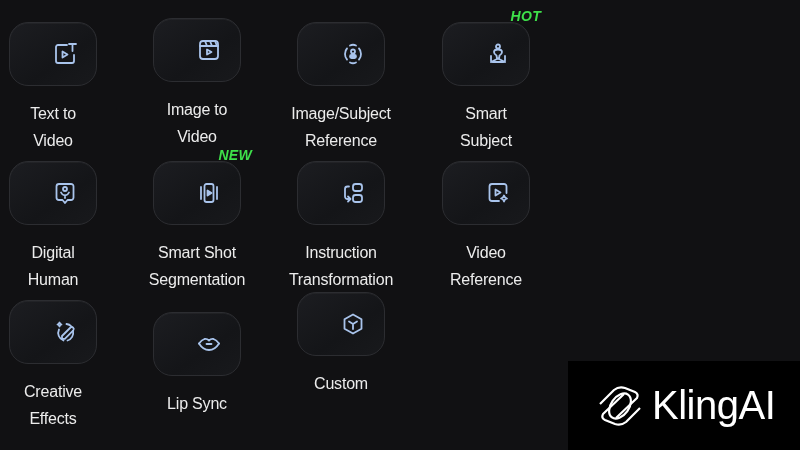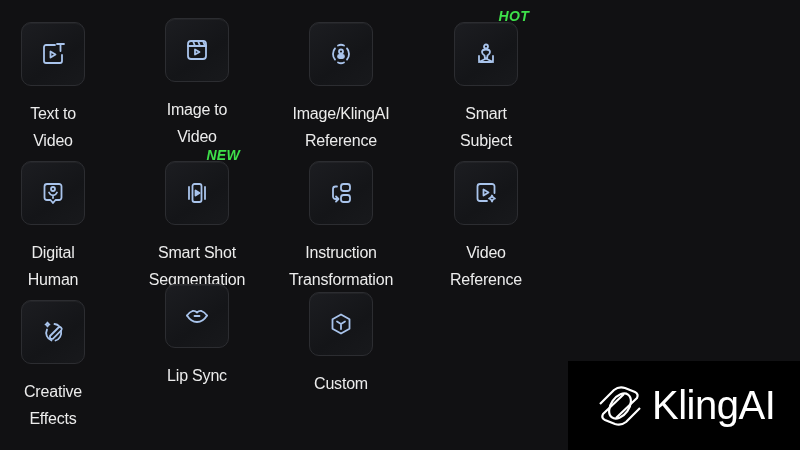--- a/index.html
+++ b/index.html
@@ -10,25 +10,25 @@
     position: relative;
   }
   .grid { position: absolute; left: 0; top: 0; width: 560px; height: 450px; }
   .tool {
     position: absolute; width: 130px; text-align: center; cursor: pointer;
   }
   .tile {
     position: relative;
     width: 62px; height: 62px;
     margin: 0 auto;
-    border-radius: 10px;
+    border-radius: 19px;
     background: linear-gradient(145deg, #1c1d21 0%, #141518 60%, #18191c 100%);
     border: 1px solid #2c2d31;
     box-shadow: inset 0 1px 0 rgba(255,255,255,0.04);
-    display: flex; align-items: center; justify-content: center;
+    display: flex; align-items: center; justify-content: center; padding-left: 24px;
   }
   .tile svg { width: 30px; height: 30px; }
   .label {
     margin-top: 14px;
     color: #ececec;
     font-size: 16px;
     line-height: 27px;
     letter-spacing: -0.2px;
   }
   .label span { display: block; }
@@ -92,21 +92,21 @@
     <div class="tile">
       <svg viewBox="0 0 30 30" fill="none" stroke="#a9c4ec" stroke-width="1.8" stroke-linecap="round" stroke-linejoin="round">
         <path d="M9 9.5C7.5 11 7 13 7 15s.5 4 2 5.5"></path>
         <path d="M21 9.5c1.5 1.5 2 3.5 2 5.5s-.5 4-2 5.5"></path>
         <path d="M12 6.5q3-1.5 6 0M12 23.5q3 1.5 6 0"></path>
         <circle cx="15" cy="12.5" r="2"></circle>
         <rect x="12" y="16" width="6" height="3" rx="1.5" fill="#a9c4ec"></rect>
       </svg>
     </div>
     <div class="label">
-      <span>Image/KlingAI</span>
+      <span>Image/Subject</span>
       <span>Reference</span>
     </div>
   </div>
 
   <div class="tool" style="left:421px; top:22px;">
     <div class="tile">
       <span class="badge">HOT</span>
       <svg viewBox="0 0 30 30" fill="none" stroke="#a9c4ec" stroke-width="1.8" stroke-linecap="round" stroke-linejoin="round">
         <circle cx="15" cy="7.5" r="2"></circle>
         <path d="M11 13q0-2.5 4-2.5t4 2.5q0 2-2.5 3.5l-.5 3h-2l-.5-3Q11 15 11 13z"></path>
@@ -187,21 +187,21 @@
         <path d="M12 19l8.5-8.5a2 2 0 0 1 2.8 2.8L14.8 21.8 12 22z"></path>
         <path d="M9.5 5.5q.4 1.6 2 2q-1.6.4-2 2q-.4-1.6-2-2q1.6-.4 2-2z"></path>
       </svg>
     </div>
     <div class="label">
       <span>Creative</span>
       <span>Effects</span>
     </div>
   </div>
 
-  <div class="tool" style="left:132px; top:284px;">
+  <div class="tool" style="left:132px; top:312px;">
     <div class="tile">
       <svg viewBox="0 0 30 30" fill="none" stroke="#a9c4ec" stroke-width="1.8" stroke-linecap="round" stroke-linejoin="round">
         <path d="M5 14.5q2.5-3.5 5.5-4.5q2.5-.5 4.5 1.5q2-2 4.5-1.5q3 1 5.5 4.5"></path>
         <path d="M5 14.5q4 6.5 10 6.5t10-6.5"></path>
         <path d="M12.5 15h5"></path>
       </svg>
     </div>
     <div class="label">
       <span>Lip Sync</span>
       <span></span>

